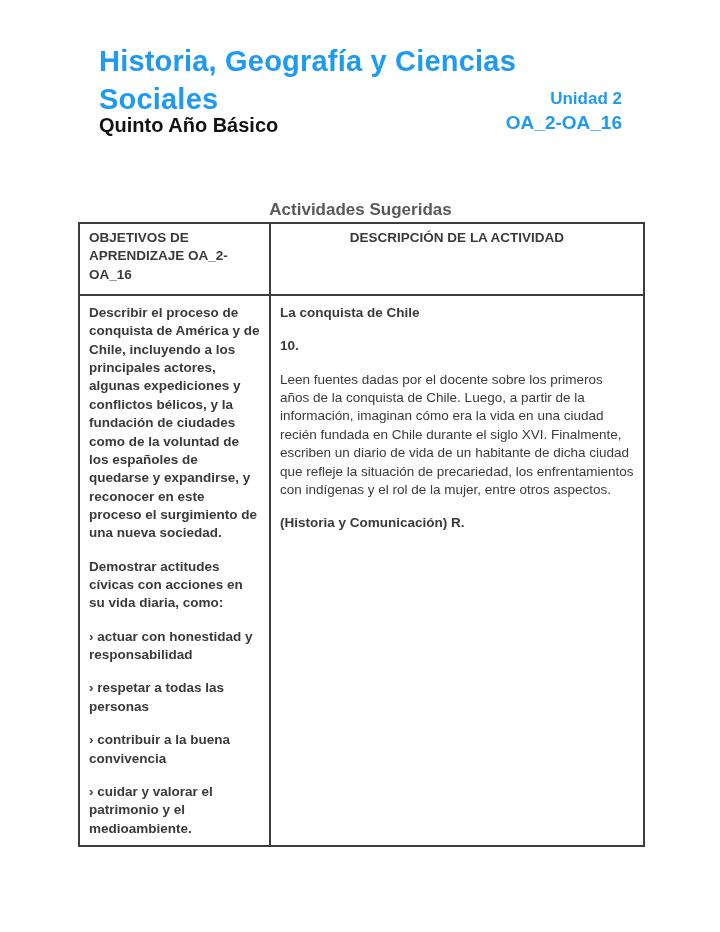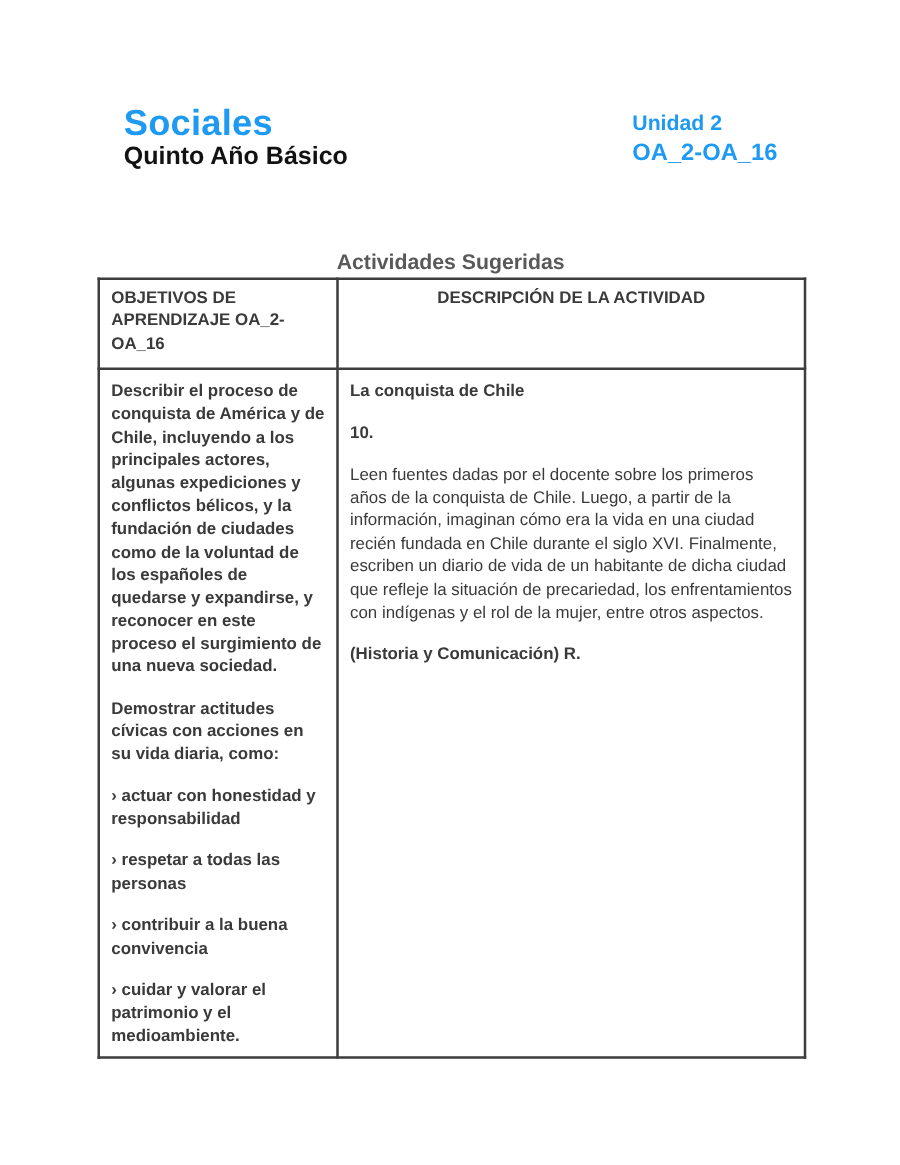--- a/index.html
+++ b/index.html
@@ -26,20 +26,21 @@
     color: #1e9af2;
     font-size: 29px;
     font-weight: bold;
     line-height: 38px;
     letter-spacing: 0.2px;
   }
   .unit-block {
     position: absolute;
     right: 98px;
     top: 88px;
+    text-align: right;
     color: #1e9af2;
     font-weight: bold;
     line-height: 1.25;
   }
   .unit-label { font-size: 17px; }
   .oa-code    { font-size: 19px; margin-top: 2px; }
   .doc-subtitle {
     position: absolute;
     left: 99px;
     top: 114px;
@@ -97,21 +98,21 @@
   .cell-description .act-tag { font-weight: bold; }
   .cell-description .act-body { font-weight: normal; }
   .cell-description .act-tag { margin-bottom: 0; }
 </style>
 </head>
 <body>
 
 <div class="page">
 
   <div class="doc-title">
-    <br>
+    <span>Historia, Geografía y Ciencias</span><br>
     <span>Sociales</span>
   </div>
 
   <div class="unit-block">
     <div class="unit-label">Unidad 2</div>
     <div class="oa-code">OA_2-OA_16</div>
   </div>
 
   <div class="doc-subtitle">Quinto Año Básico</div>
 

